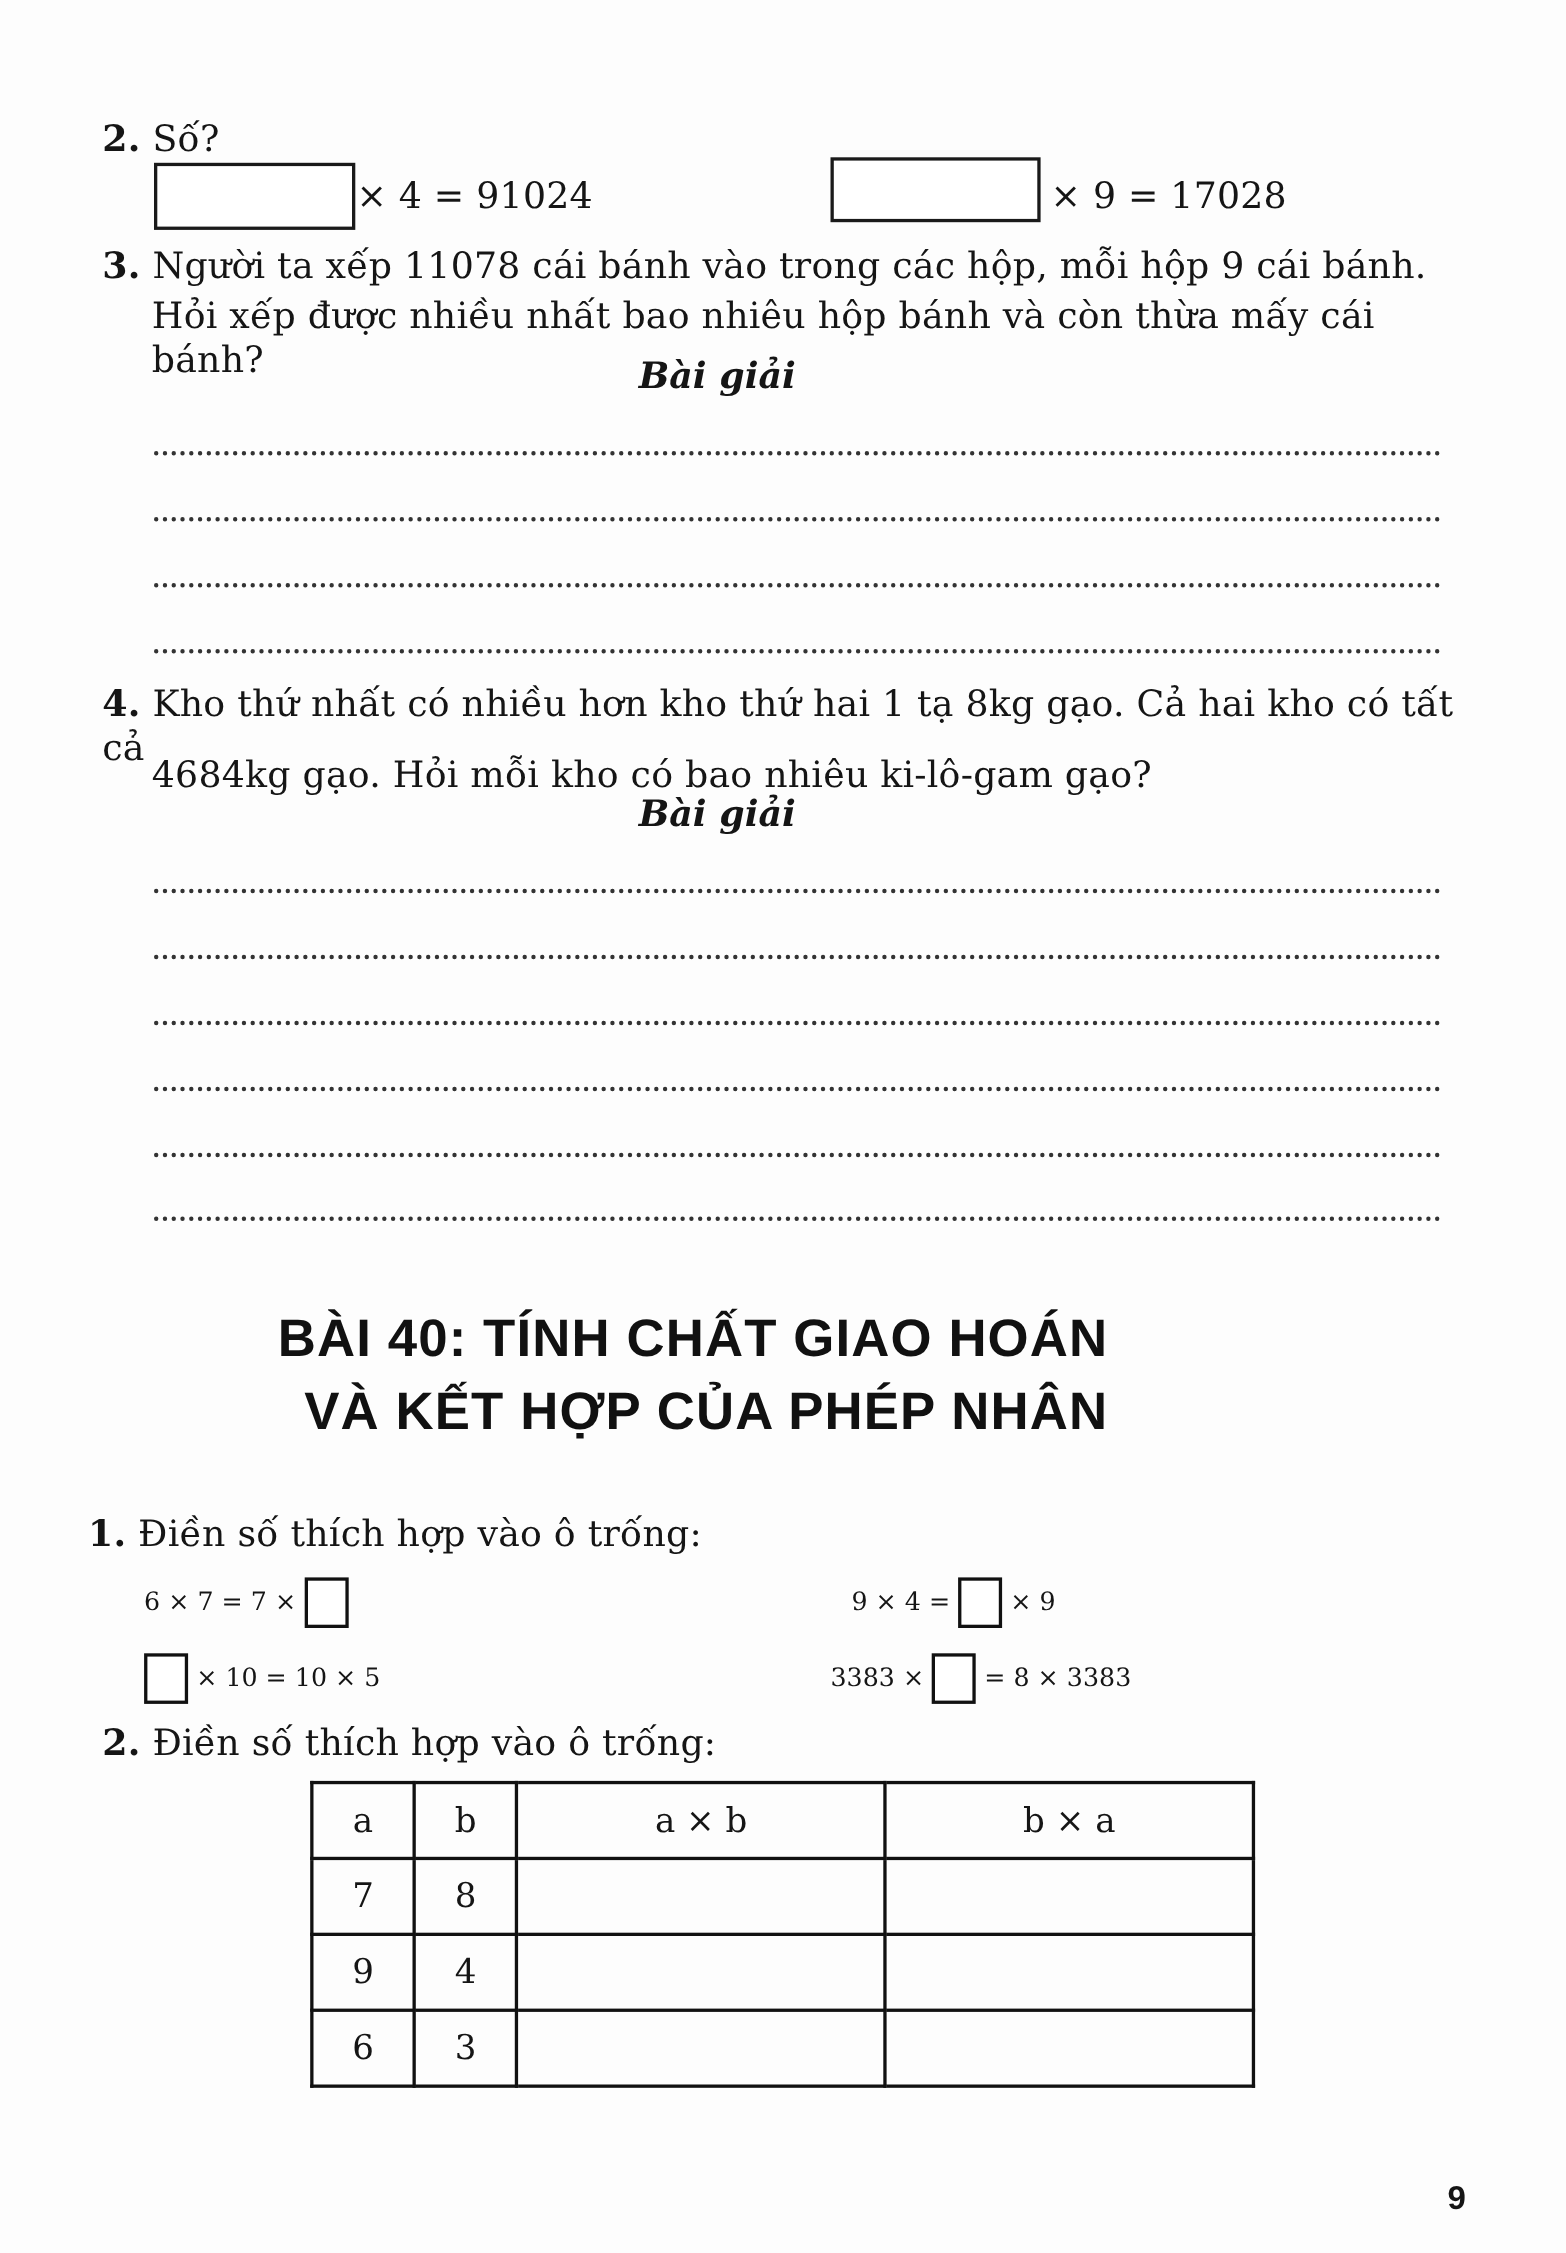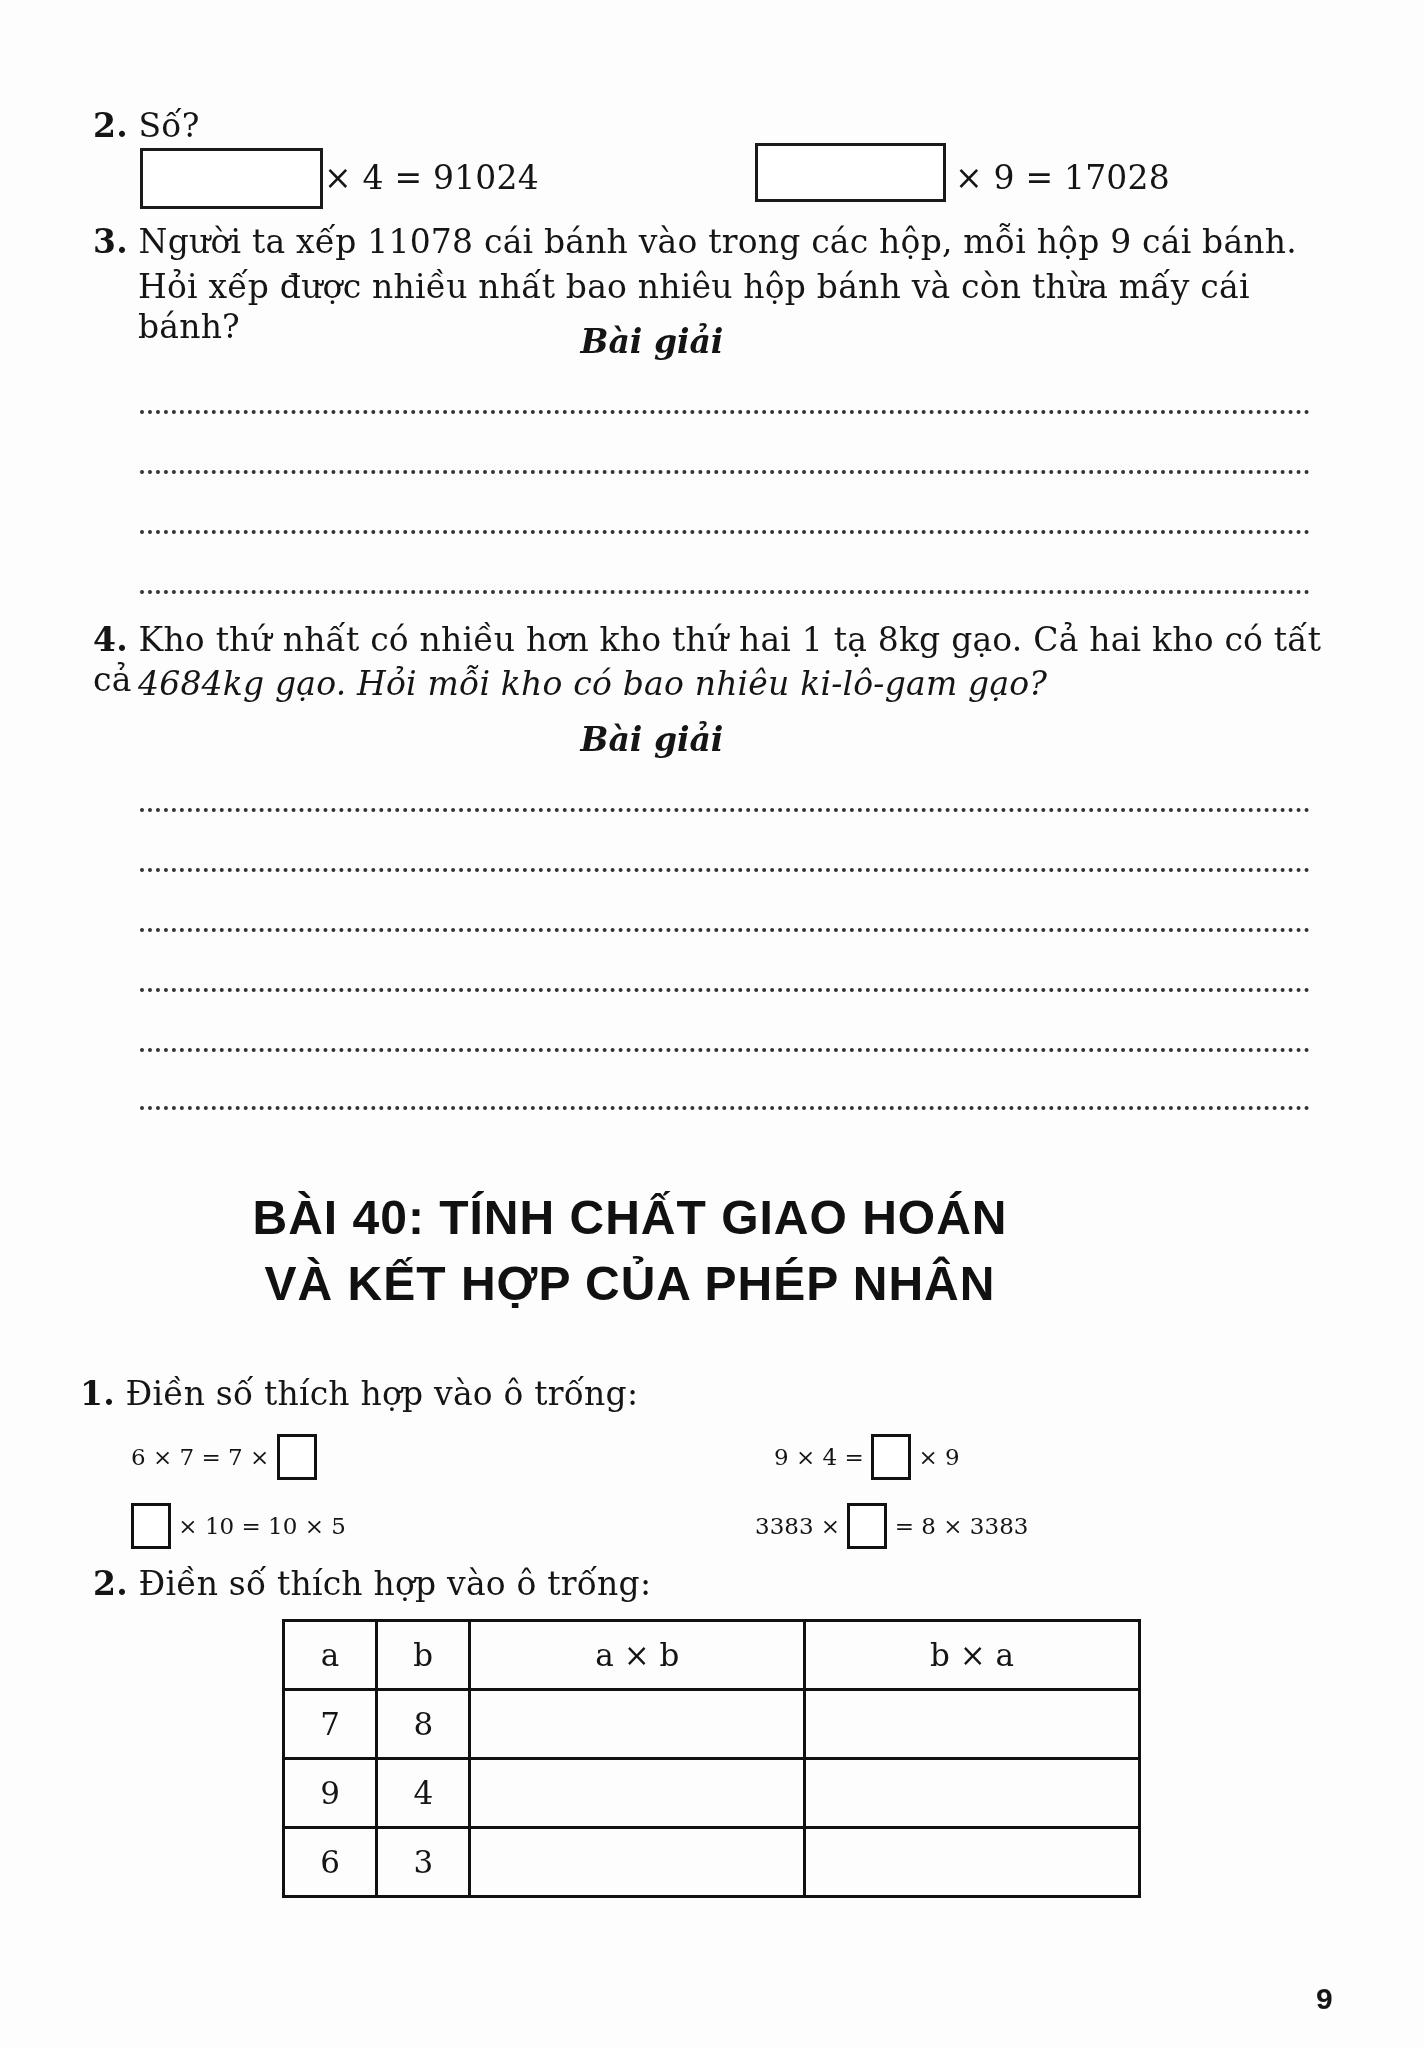--- a/index.html
+++ b/index.html
@@ -40,31 +40,31 @@
 <div class="sol" style="top:322px; left:0;">Bài giải</div>
 <div class="dots" style="top:410px;"></div>
 <div class="dots" style="top:470px;"></div>
 <div class="dots" style="top:530px;"></div>
 <div class="dots" style="top:590px;"></div>
 
 <div class="abs q" style="left:93px; top:620px; width:1260px;">
   <span class="num">4.</span>
   <span>Kho thứ nhất có nhiều hơn kho thứ hai 1 tạ 8kg gạo. Cả hai kho có tất cả</span>
 </div>
-<div class="abs q" style="left:138px; top:664px; width:1200px;font-style:italic;">4684kg gạo. Hỏi mỗi kho có bao nhiêu ki-lô-gam gạo?</div>
+<div class="abs q" style="left:138px; top:684px; width:1200px;">4684kg gạo. Hỏi mỗi kho có bao nhiêu ki-lô-gam gạo?</div>
 <div class="sol" style="top:720px;">Bài giải</div>
 <div class="dots" style="top:808px;"></div>
 <div class="dots" style="top:868px;"></div>
 <div class="dots" style="top:928px;"></div>
 <div class="dots" style="top:988px;"></div>
 <div class="dots" style="top:1048px;"></div>
 <div class="dots" style="top:1106px;"></div>
 
 <div class="title" style="top:1190px;">BÀI 40: TÍNH CHẤT GIAO HOÁN</div>
-<div class="title" style="top:1256px;">VÀ KẾT HỢP CỦA PHÉP NHÂN</div>
+<div class="title" style="top:1256px;padding-left:12px;">VÀ KẾT HỢP CỦA PHÉP NHÂN</div>
 
 <div class="abs q" style="left:80px; top:1374px;">
   <span class="num">1.</span>
   <span>Điền số thích hợp vào ô trống:</span>
 </div>
 <div class="eq" style="left:131px; top:1434px;">
   <span>6 × 7 = 7 ×</span>
   <span class="sq"></span>
 </div>
 <div class="eq" style="left:774px; top:1434px;">

